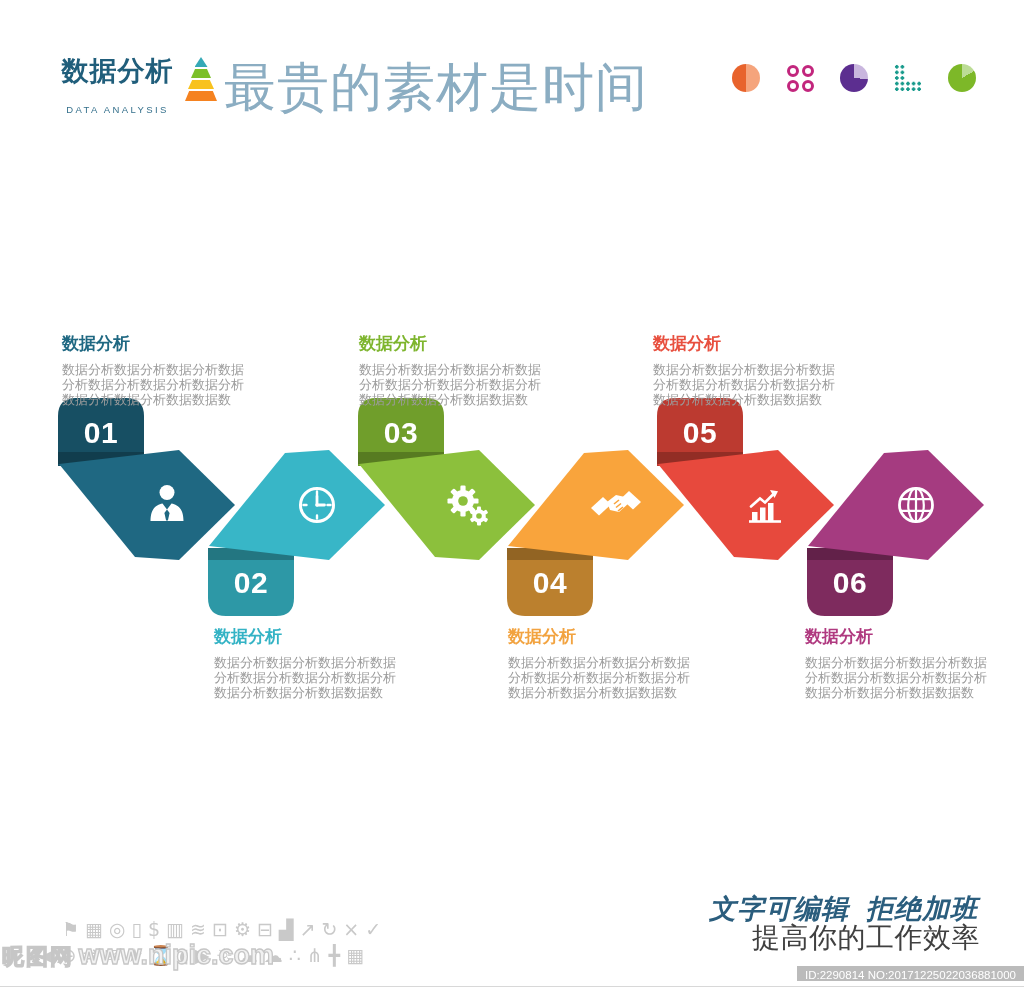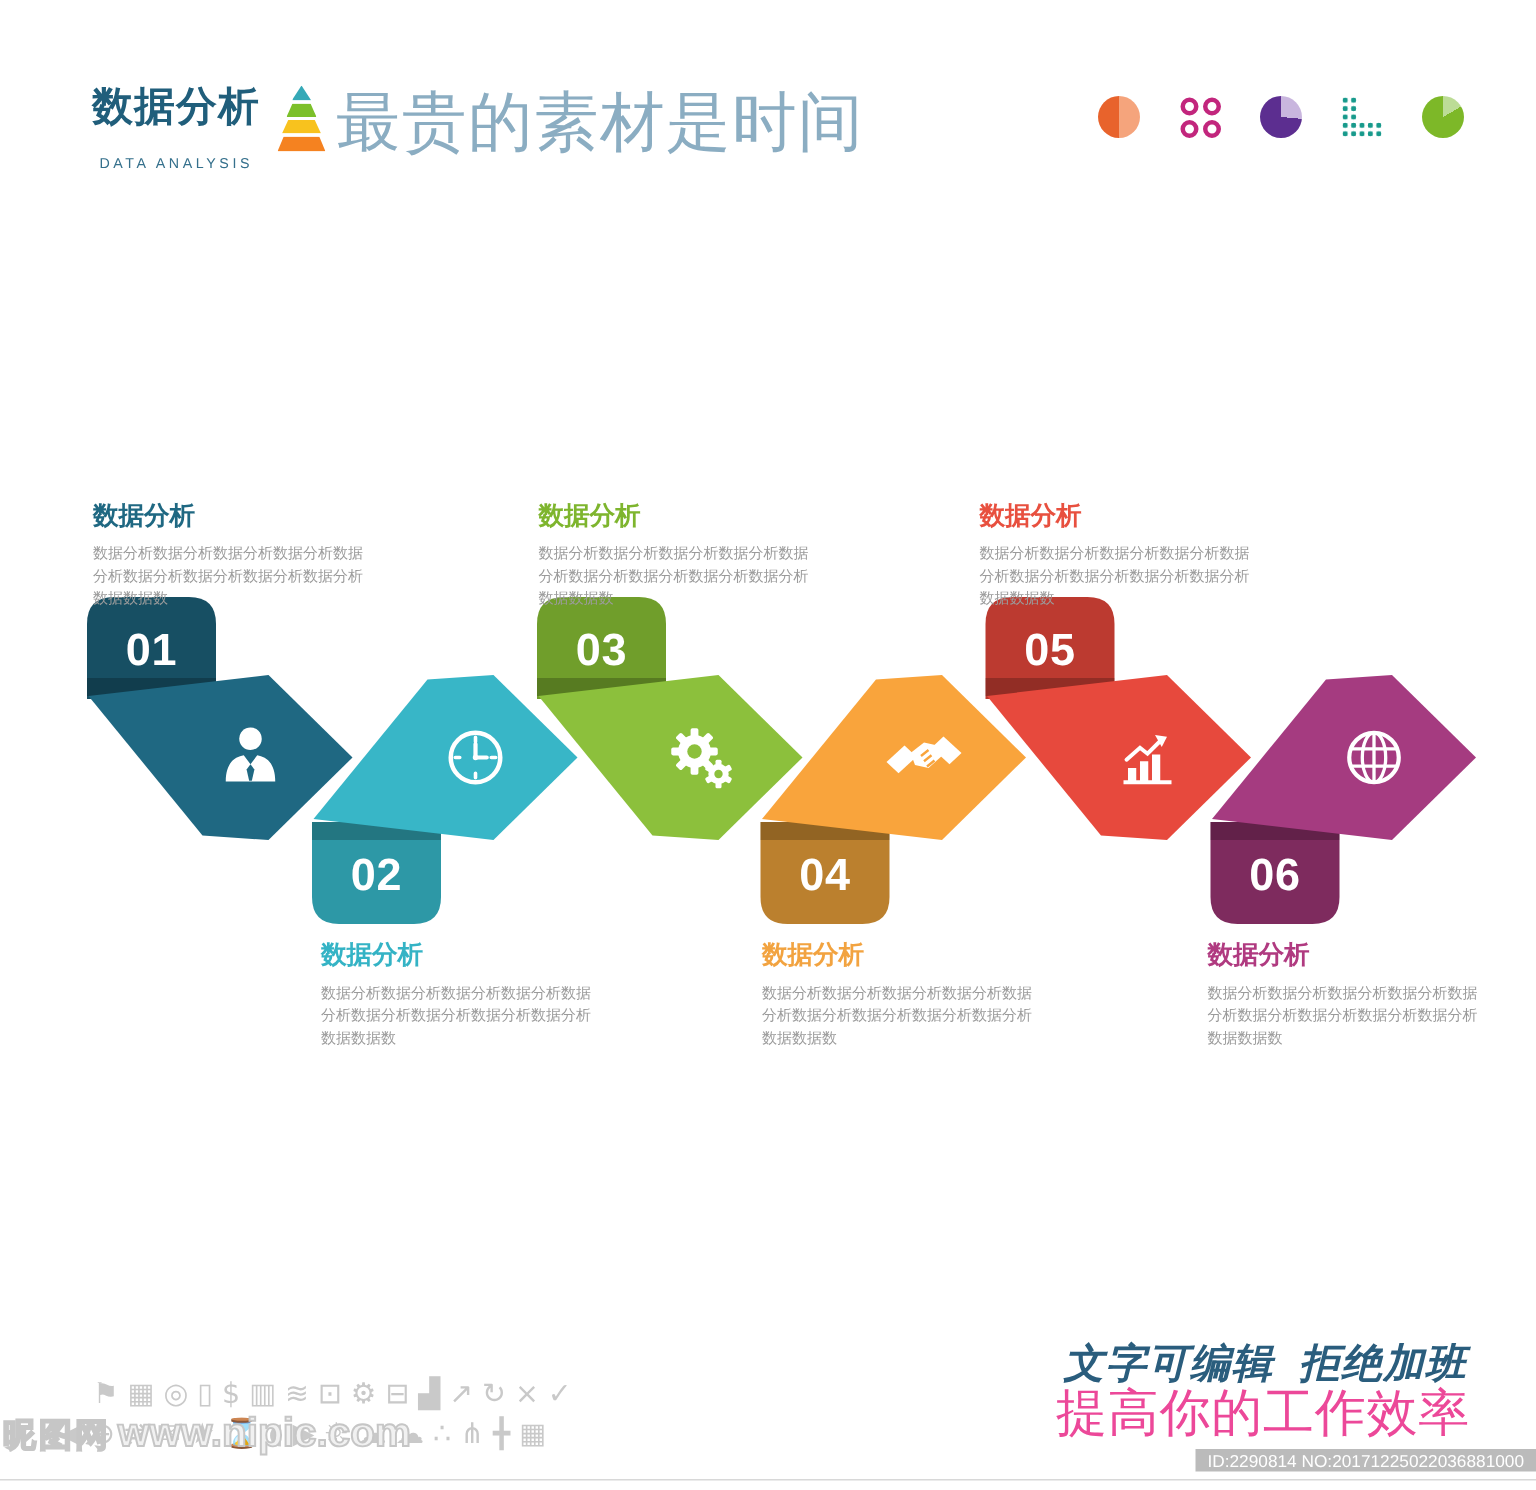--- a/index.html
+++ b/index.html
@@ -11,45 +11,45 @@
 
   
   .logo-block{left:55px;top:56px;text-align:center;width:125px;}
   .logo-title{font-size:27px;font-weight:bold;color:#205e7b;letter-spacing:1px;line-height:30px;}
   .logo-sub{font-size:9.5px;letter-spacing:2.4px;color:#35708c;margin-top:18px;}
   .pyramid{left:184px;top:57px;width:34px;height:44px;display:flex;flex-direction:column;align-items:center;gap:2px;}
   .py1{width:13px;height:10px;background:#35a9b7;clip-path:polygon(50% 0,100% 100%,0 100%);}
   .py2{width:20px;height:9px;background:#7cc02a;clip-path:polygon(20% 0,80% 0,100% 100%,0 100%);}
   .py3{width:26px;height:9px;background:#f8c21e;clip-path:polygon(16% 0,84% 0,100% 100%,0 100%);}
   .py4{width:32px;height:10px;background:#f58220;clip-path:polygon(13% 0,87% 0,100% 100%,0 100%);}
-  .main-title{left:224px;top:53px;font-size:43px;font-weight:300;color:#8badc2;letter-spacing:1px;white-space:nowrap;text-align:right;}
+  .main-title{left:224px;top:53px;font-size:52px;font-weight:300;color:#8badc2;letter-spacing:1px;white-space:nowrap;text-align:right;}
 
   .mini-charts{top:64px;right:48px;display:flex;gap:26px;}
   .mi{width:28px;height:28px;}
   .mi-pie{border-radius:50%;}
   .mi-pie-orange{background:conic-gradient(#f5a47c 0 180deg,#e8632c 180deg 360deg);}
   .mi-donuts{display:grid;grid-template-columns:12px 12px;grid-template-rows:12px 12px;gap:3px;padding:1px;box-sizing:border-box;}
   .mi-donuts span{width:12px;height:12px;border:3.4px solid #c2267d;border-radius:50%;box-sizing:border-box;}
   .mi-pie-purple{background:conic-gradient(#c9b6de 0 95deg,#5c2e90 95deg 360deg);}
   .mi-dots{background-image:radial-gradient(circle,#189a8c 1.7px,rgba(0,0,0,0) 1.9px);background-size:5.6px 5.6px;clip-path:polygon(0 0,42% 0,42% 58%,100% 58%,100% 100%,0 100%);}
   .mi-pie-green{background:conic-gradient(#bcdc96 0 60deg,#7db828 60deg 360deg);}
 
   
   .band{left:0;top:390px;}
   .band text{font-family:"Liberation Sans","DejaVu Sans",sans-serif;font-weight:bold;font-size:30px;fill:#ffffff;text-anchor:middle;letter-spacing:0.5px;}
 
   .tblock{position:absolute;width:186px;}
   .tblock h3{margin:0 0 9px 0;font-size:17px;line-height:18px;}
-  .tblock p{margin:0;font-size:10px;line-height:15px;color:#9b9b9b;}
+  .tblock p{margin:0;font-size:13px;line-height:15px;color:#9b9b9b;}
   #tb0{left:62px;top:335px;} #tb2{left:359px;top:335px;} #tb4{left:653px;top:335px;}
   #tb1{left:214px;top:628px;} #tb3{left:508px;top:628px;} #tb5{left:805px;top:628px;}
 
   
   .note{right:46px;top:891px;font-size:27px;font-weight:bold;color:#2a5d7d;letter-spacing:1px;white-space:pre;font-style:italic;}
-  .slogan{right:44px;top:919px;font-size:34px;font-weight:300;color:#ec4899;letter-spacing:0.5px;white-space:nowrap;}
+  .slogan{right:44px;top:919px;font-size:28px;font-weight:300;color:#404040;letter-spacing:0.5px;white-space:nowrap;}
   .idbar{left:797px;top:966px;width:227px;height:15px;background:rgba(172,172,172,0.82);color:#fff;font-size:11.5px;line-height:18px;text-align:center;white-space:nowrap;}
   .bline{left:0;top:986px;width:1024px;height:1px;background:#d8d8d8;}
   .icons-row{color:#c9c9c9;font-size:19px;letter-spacing:6px;white-space:nowrap;font-family:"DejaVu Sans",sans-serif;}
   #irow1{left:62px;top:918px;}
   #irow2{left:40px;top:944px;}
   .wm{left:2px;top:940px;font-weight:bold;color:#f1f1f1;-webkit-text-stroke:1.3px #c6c6c6;white-space:nowrap;}
   .wm .wm-cn{font-size:22px;letter-spacing:2px;}
   .wm .wm-url{font-size:27px;}
 </style>
 </head>

